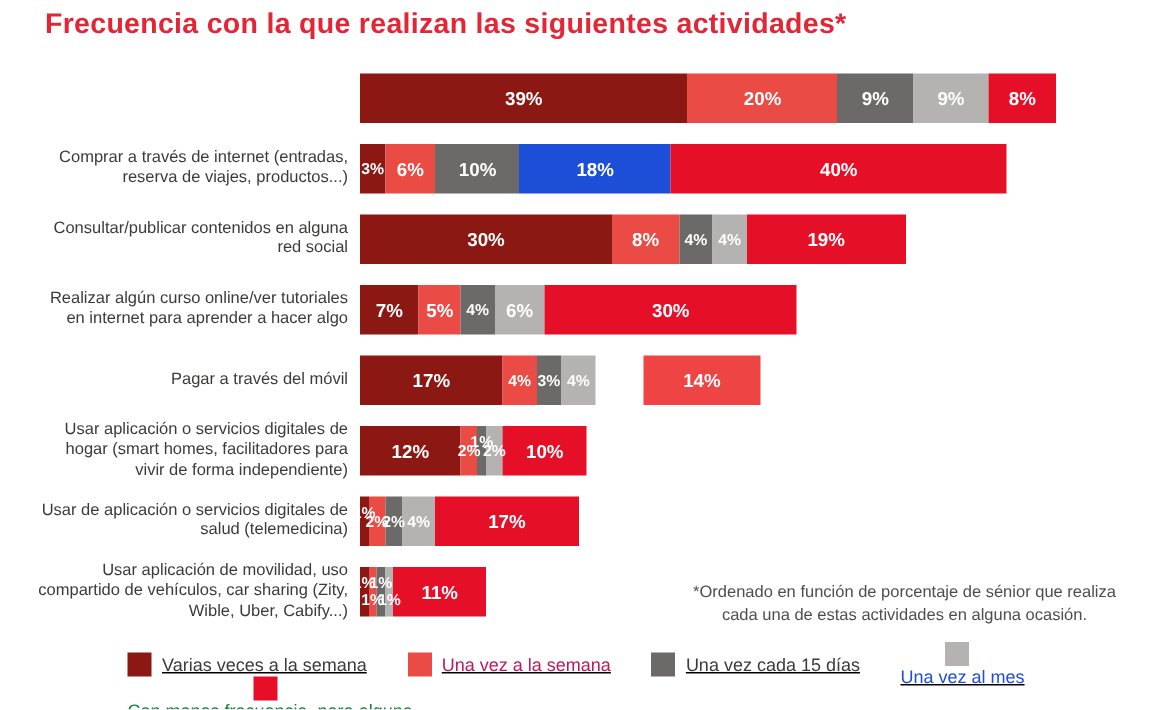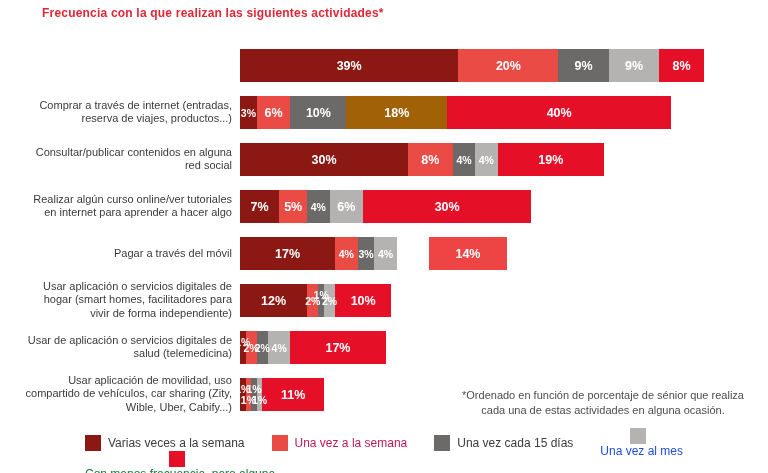--- a/index.html
+++ b/index.html
@@ -2,21 +2,21 @@
 <html><head>
 <meta charset="utf-8">
 <style>
   html,body { margin:0; padding:0; background:#ffffff; }
   .canvas {
     position:relative; width:768px; height:473px; background:#ffffff;
     font-family:"Liberation Sans", sans-serif; overflow:hidden;
   }
   .title {
     position:absolute; left:30px; top:6px;
-    font-size:12px; font-weight:bold; letter-spacing:0.2px;margin-left:12px;
+    font-size:19px; font-weight:bold; letter-spacing:0.2px;
   }
   .rows { position:absolute; top:42px; left:0; width:768px; }
   .row { position:relative; height:47px; width:768px; }
   .cat-label {
     position:absolute; left:25px; width:207px; top:50%;
     transform:translateY(-50%);
     text-align:right; font-size:11px; line-height:1.25;
   }
   .bar {
     position:absolute; left:240px; top:7px; height:33px;
@@ -29,21 +29,21 @@
   .seg .pct {
     color:#ffffff; font-weight:bold; font-size:12.5px; white-space:nowrap;
     position:relative; z-index:2;
   }
   .footnote {
     position:absolute; left:448px; top:388px; width:310px;
     text-align:center; font-size:11px; line-height:1.35;
   }
   .legend-line1 {
     position:absolute; left:85px; top:428px;
-    display:flex; gap:27px; align-items:center;
+    display:flex; gap:27px; align-items:center;text-decoration:underline;
   }
   .legend-line2 {
     position:absolute; left:85px; top:451px;
     display:flex; align-items:center;
   }
   .legend-item { display:flex; align-items:center; font-size:12px; }
   .swatch { width:16px; height:16px; margin-right:7px; flex:0 0 auto; }
 </style>
 </head>
 <body>
@@ -75,21 +75,21 @@
         <div class="bar">
           <div class="seg" style="width: 16.8px; background: rgb(139, 24, 18);">
             <span class="pct" style="font-size: 10.5px;">3%</span>
           </div>
           <div class="seg" style="width: 33.6px; background: rgb(234, 75, 68);">
             <span class="pct">6%</span>
           </div>
           <div class="seg" style="width: 56px; background: rgb(107, 106, 105);">
             <span class="pct">10%</span>
           </div>
-          <div class="seg" style="width: 100.8px; background: #a16207;">
+          <div class="seg" style="width: 100.8px; background: #1d4ed8;">
             <span class="pct">18%</span>
           </div>
           <div class="seg" style="width: 224px; background: rgb(230, 15, 40);">
             <span class="pct">40%</span>
           </div>
         </div>
       </div>
       <div class="row">
         <div class="cat-label" style="color: rgb(59, 59, 58);">Consultar/publicar contenidos en alguna red social</div>
         <div class="bar">

